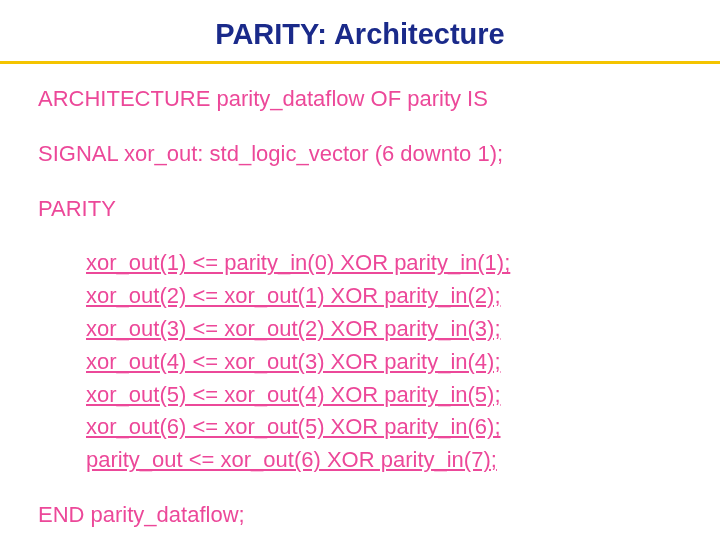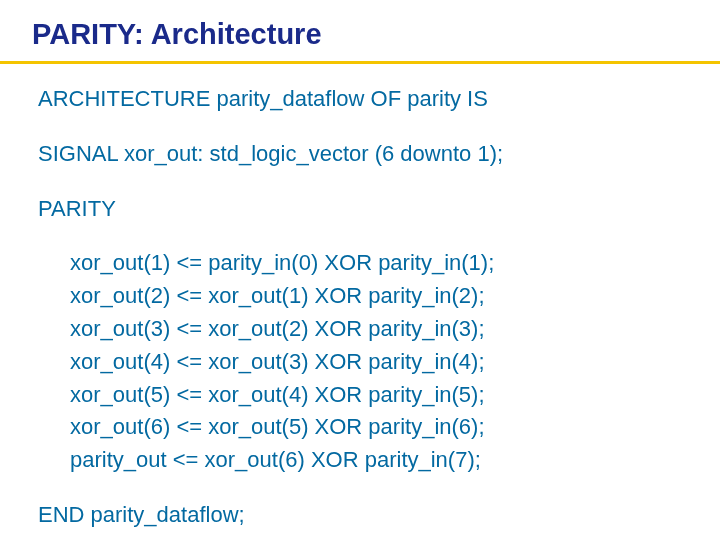--- a/index.html
+++ b/index.html
@@ -8,36 +8,37 @@
       height: 540px;
       background: #ffffff;
       font-family: Arial, Helvetica, sans-serif;
       padding: 18px 32px 20px 32px;
       overflow: hidden;
     }
     .title {
       color: #1a2a8a;
       font-size: 29px;
       font-weight: bold;
+      text-align: center;
       margin-bottom: 10px;
     }
     .divider {
       height: 3px;
       background: #f4c400;
       margin: 0 -32px 20px -32px;
     }
     .code-line {
-      color: #0369a1;
+      color: #ec4899;
       font-size: 22px;
       line-height: 1.4;
       margin-left: 6px;
       margin-bottom: 2px;
     }
     .blank { height: 22px; }
-    .indent { margin-left: 38px; }
+    .indent { margin-left: 54px; text-decoration: underline; }
   </style>
 </head>
 <body>
 
 <div class="title">PARITY: Architecture</div>
 <div class="divider"></div>
 
 <div class="code-line">ARCHITECTURE parity_dataflow OF parity IS</div>
 <div class="blank"></div>
 <div class="code-line">SIGNAL xor_out: std_logic_vector (6 downto 1);</div>

